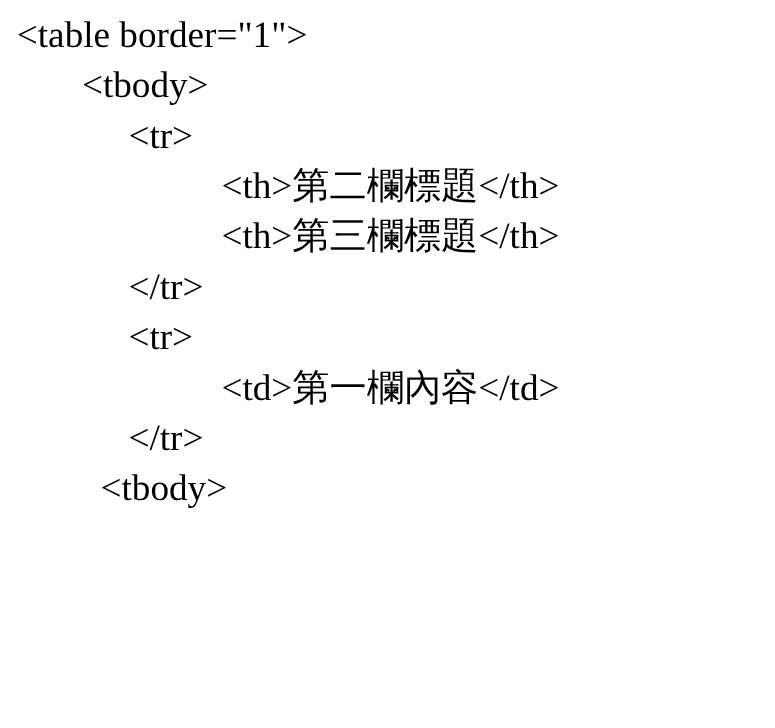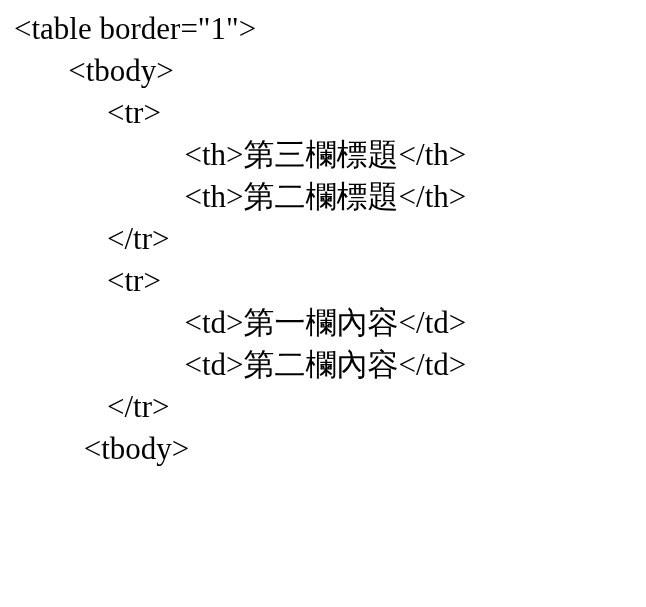--- a/index.html
+++ b/index.html
@@ -24,21 +24,20 @@
     color: #000000;
   }
 </style>
 </head>
 <body>
 
 <div class="code-page">
   <div class="code-line">&lt;table border="1"&gt;</div>
   <div class="code-line">       &lt;tbody&gt;</div>
   <div class="code-line">            &lt;tr&gt;</div>
+  <div class="code-line">                      &lt;th&gt;第二欄標題&lt;/th&gt;</div>
   <div class="code-line">                      &lt;th&gt;第三欄標題&lt;/th&gt;</div>
-  <div class="code-line">                      &lt;th&gt;第二欄標題&lt;/th&gt;</div>
   <div class="code-line">            &lt;/tr&gt;</div>
   <div class="code-line">            &lt;tr&gt;</div>
   <div class="code-line">                      &lt;td&gt;第一欄內容&lt;/td&gt;</div>
-  <div class="code-line">                      &lt;td&gt;第二欄內容&lt;/td&gt;</div>
   <div class="code-line">            &lt;/tr&gt;</div>
   <div class="code-line">         &lt;tbody&gt;</div>
 </div>
 
 </body></html>

